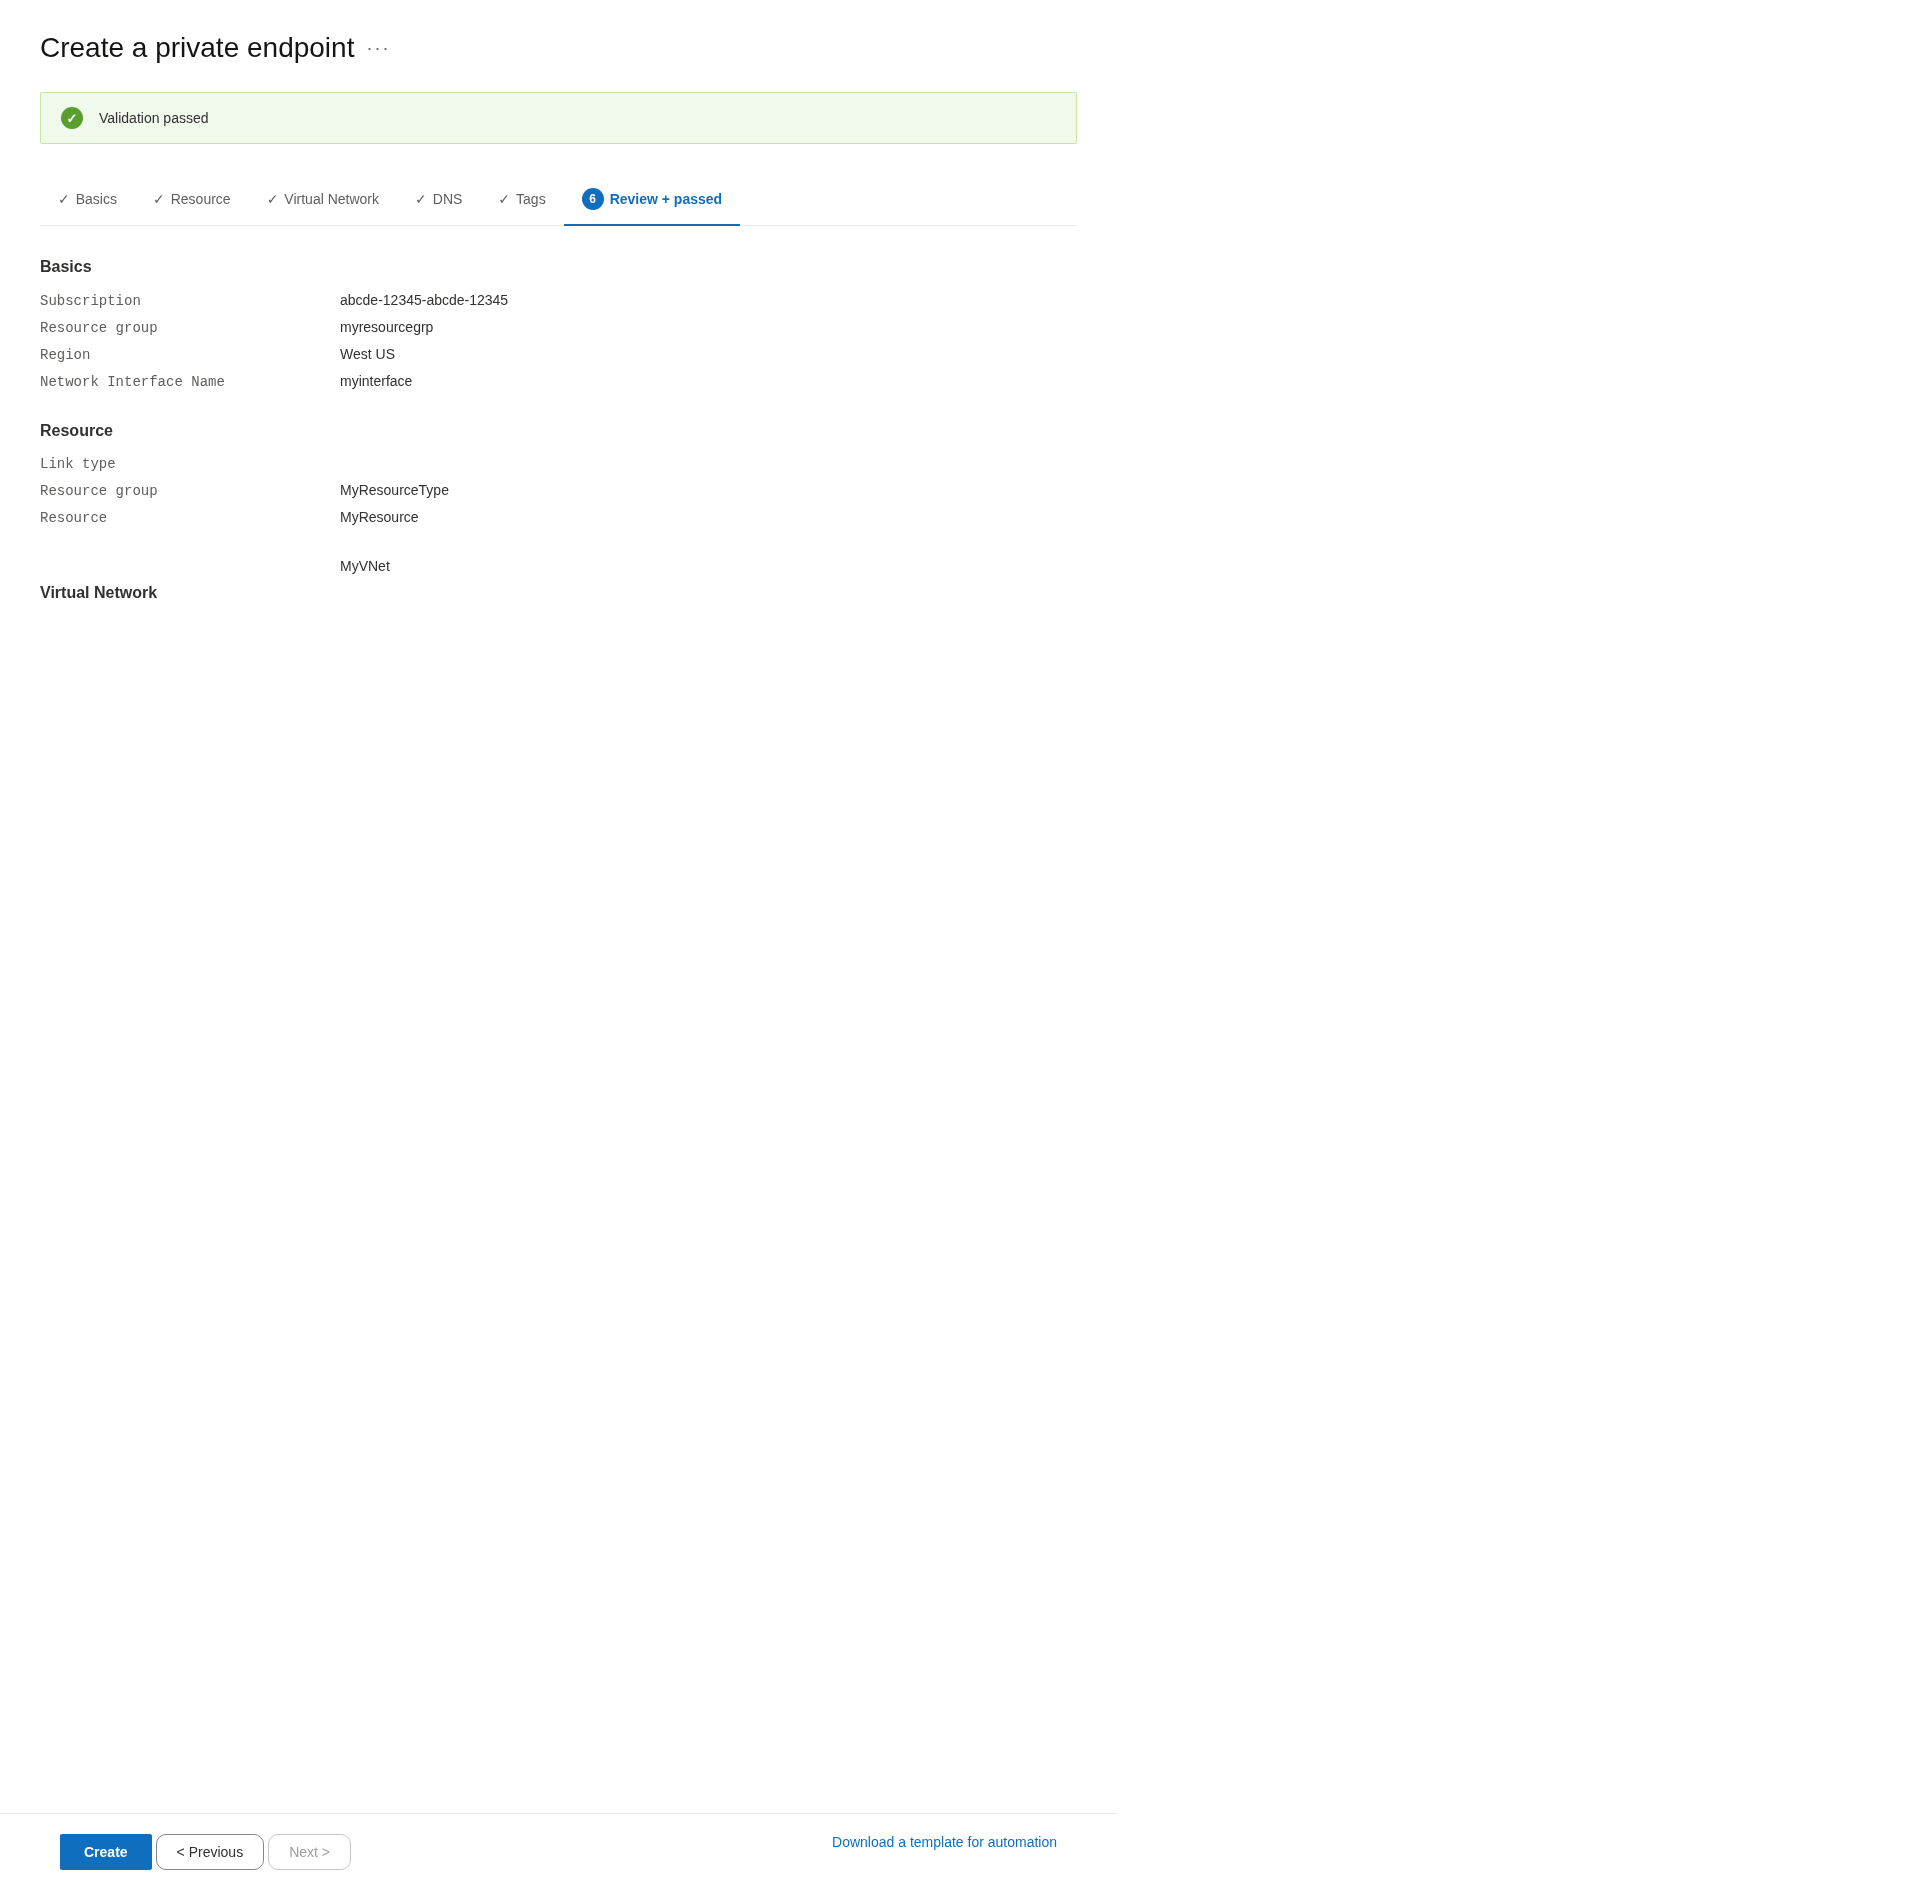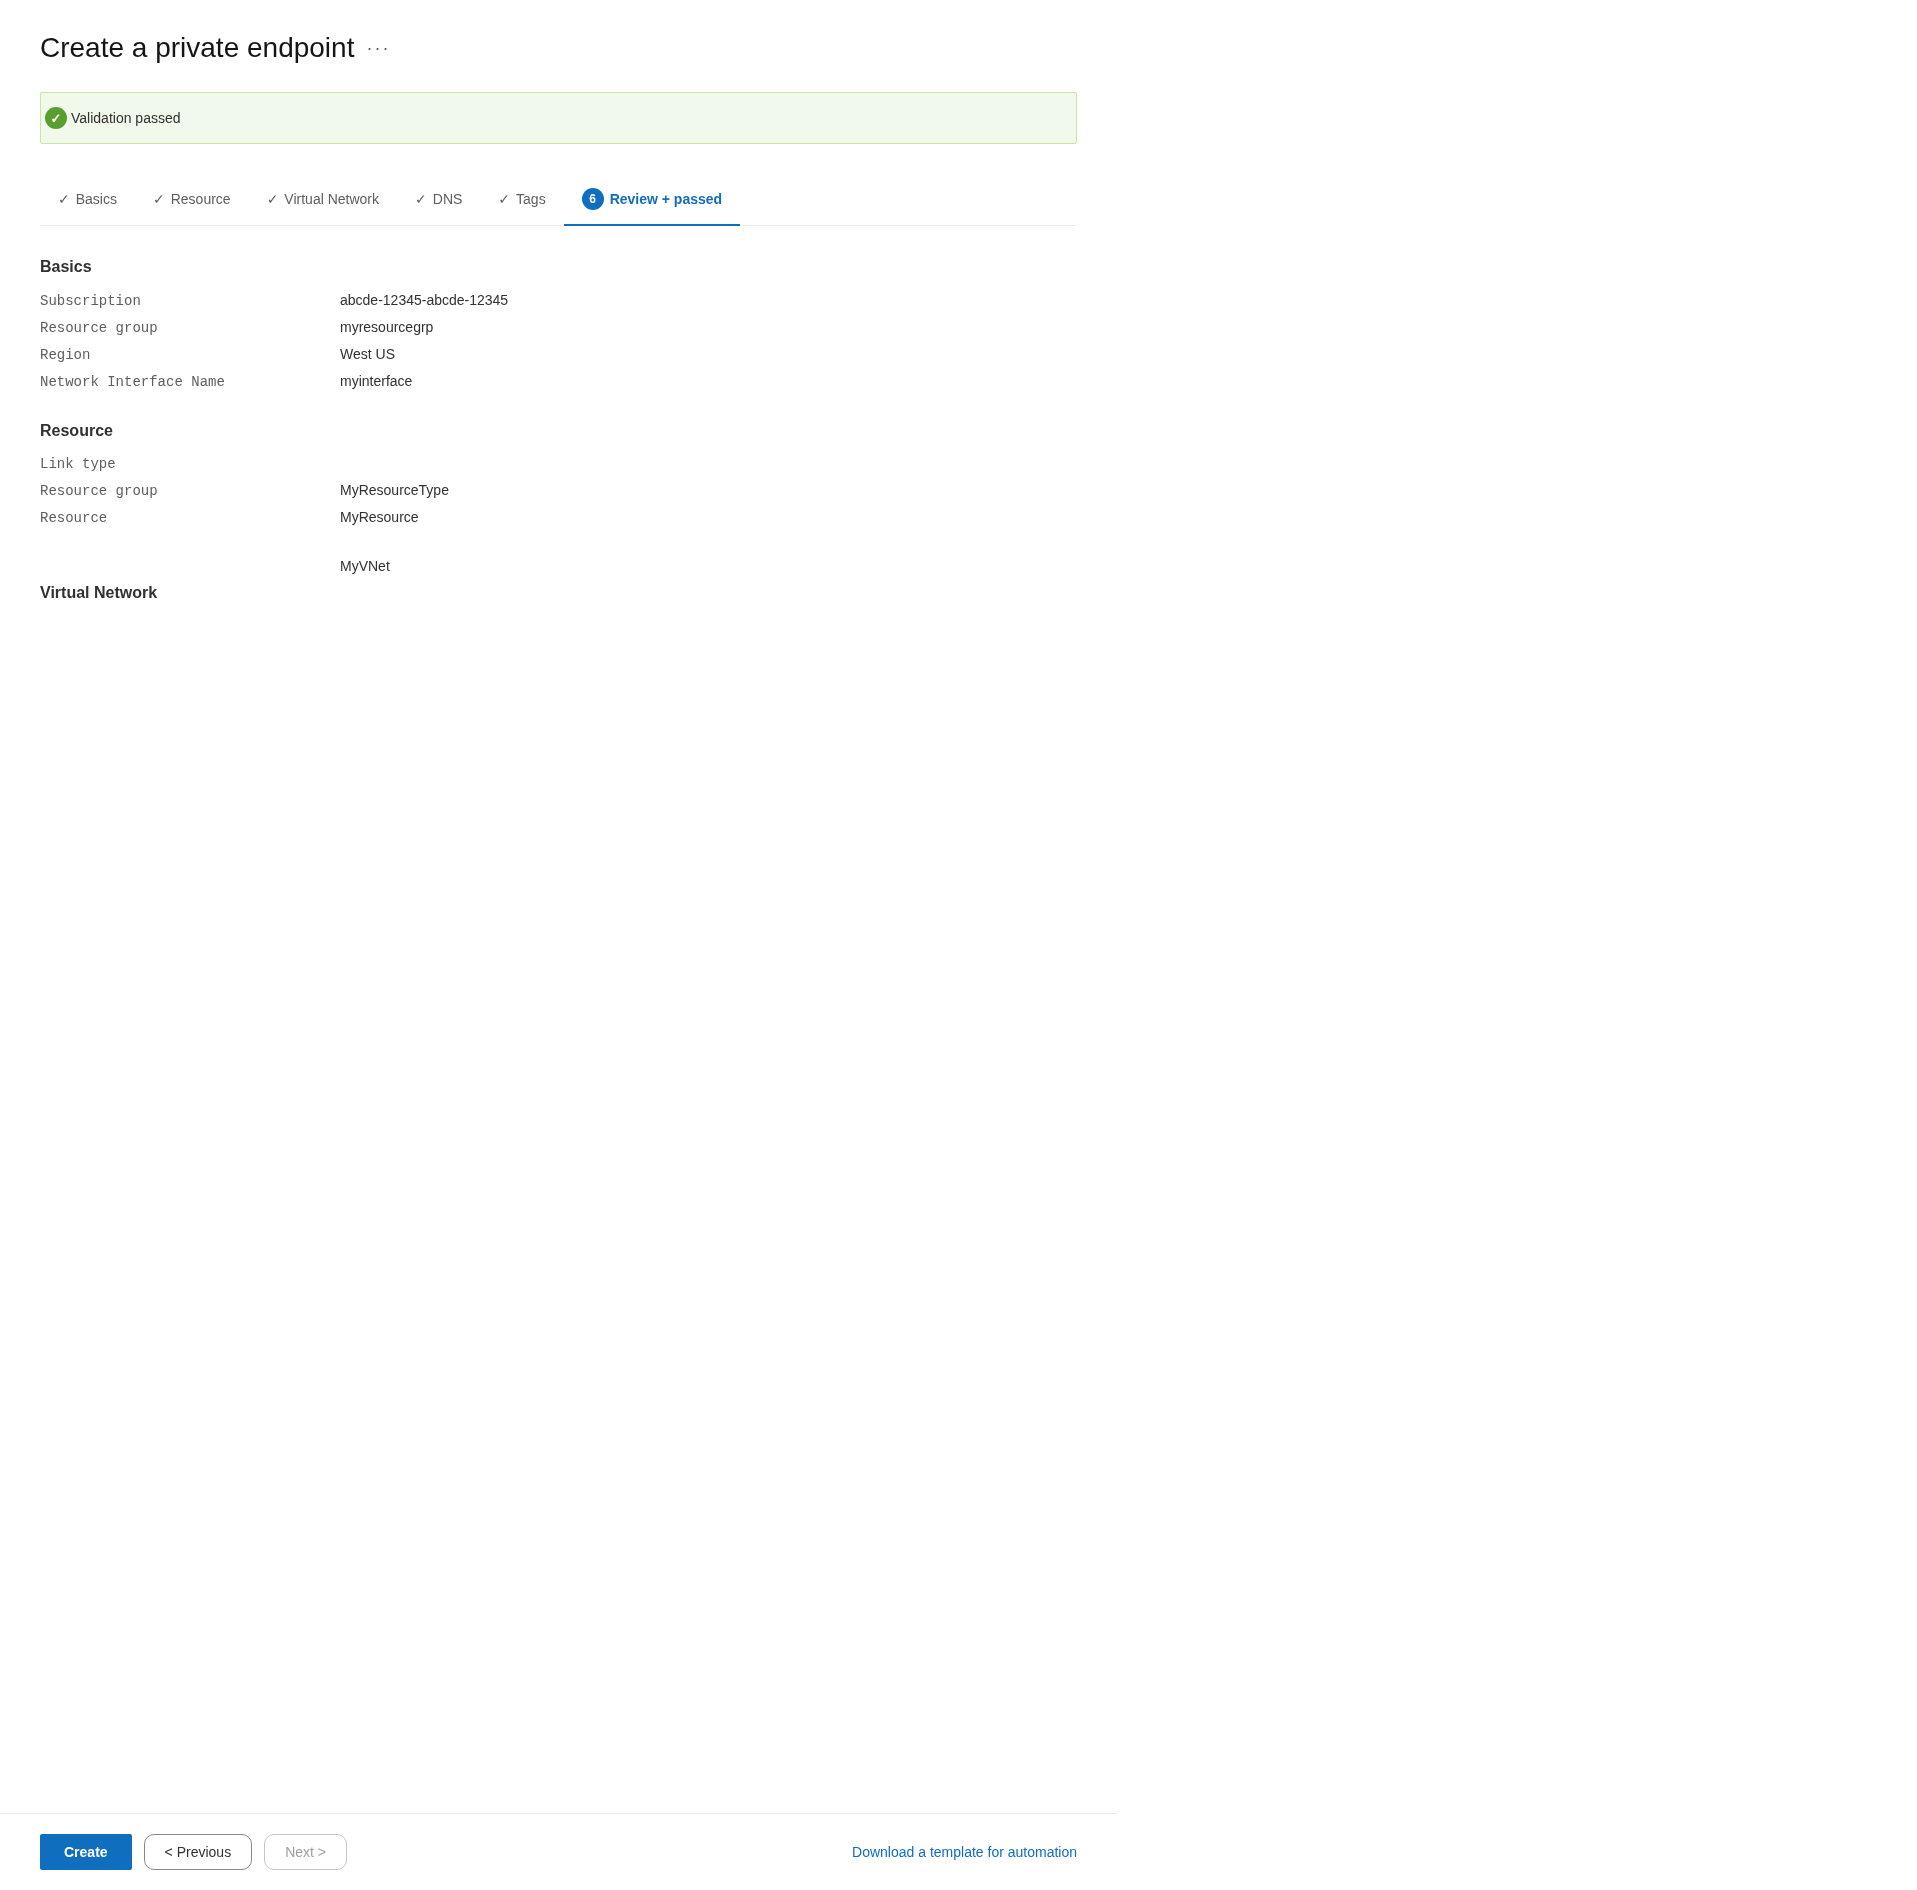--- a/index.html
+++ b/index.html
@@ -29,24 +29,24 @@
     .title-ellipsis {
       font-size: 18px;
       color: #605e5c;
       letter-spacing: 2px;
     }
 
     .validation-banner {
       background: #f1f8ec;
       border: 1px solid #c8e6a0;
       border-radius: 2px;
-      padding: 14px 4px;
-      display: flex;
-      align-items: center;
-      gap: 4px;
+      padding: 14px 20px;
+      display: flex;
+      align-items: center;
+      gap: 16px;
       margin-bottom: 32px;
     }
 
     .validation-icon {
       width: 22px;
       height: 22px;
       background: #5a9e2f;
       border-radius: 50%;
       display: flex;
       align-items: center;
@@ -144,24 +144,24 @@
     }
 
     
     .bottom-bar {
       position: fixed;
       bottom: 0;
       left: 0;
       width: 1117px;
       background: #fff;
       border-top: 1px solid #edebe9;
-      padding: 20px 40px;
-      display: flex;
-      align-items: center;
-      gap: 12px;
+      padding: 20px 60px;
+      display: flex;
+      align-items: flex-start;
+      gap: 4px;
     }
 
     .btn-create {
       background: #106ebe;
       color: white;
       border: none;
       padding: 10px 24px;
       font-size: 14px;
       font-weight: 600;
       border-radius: 2px;

